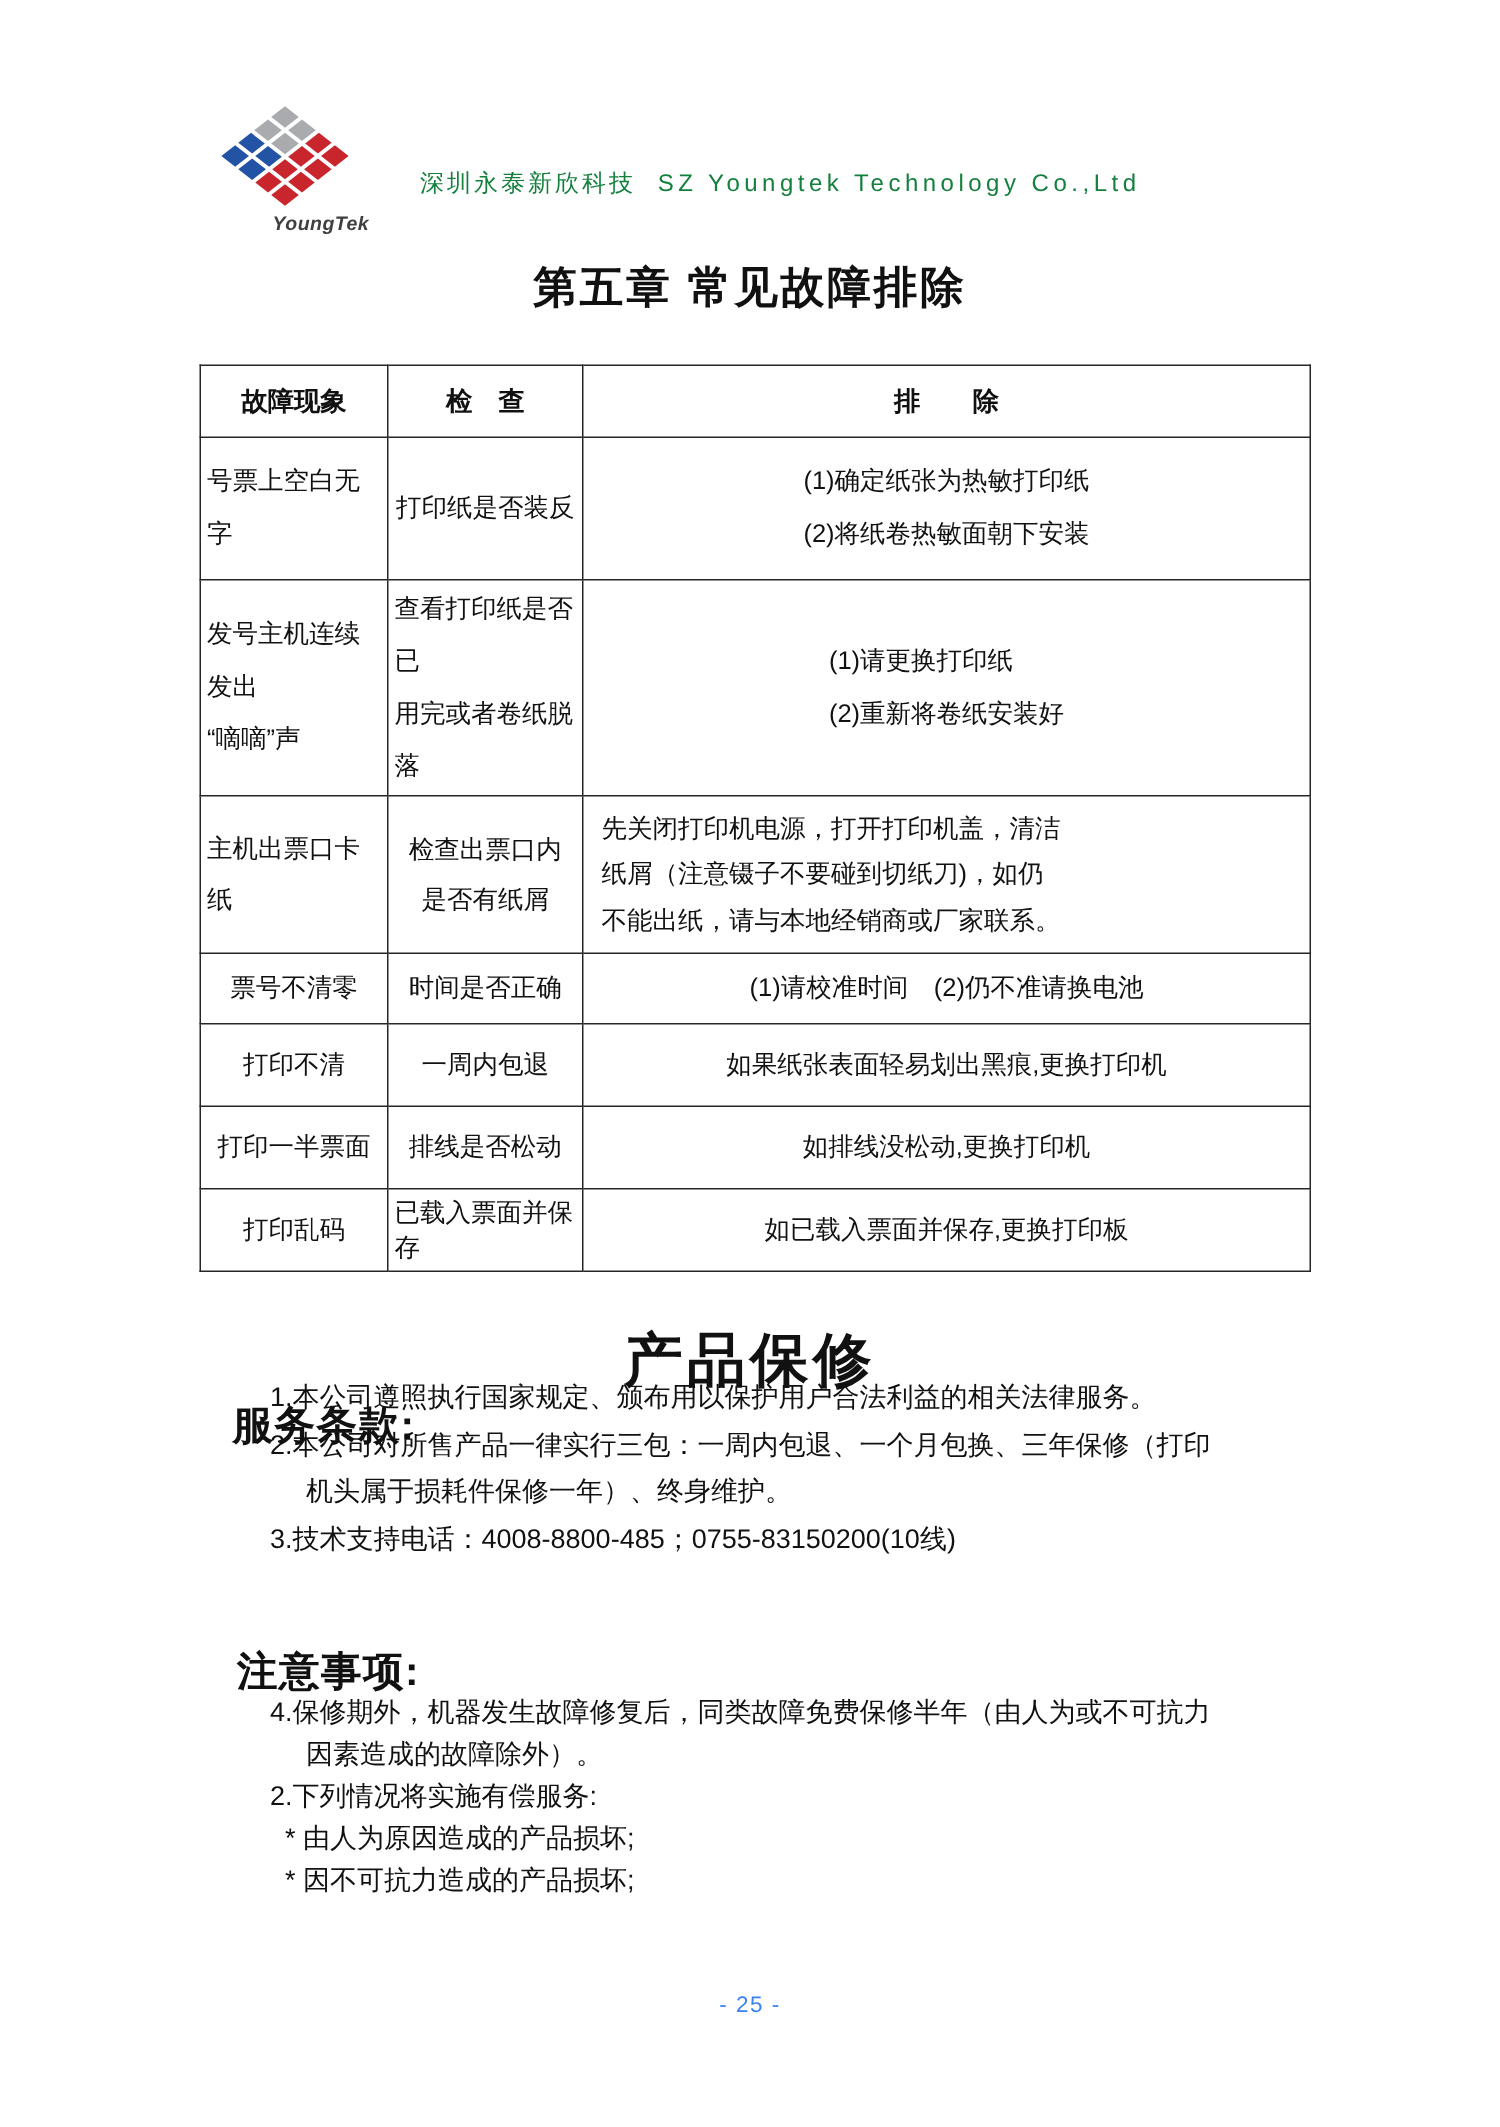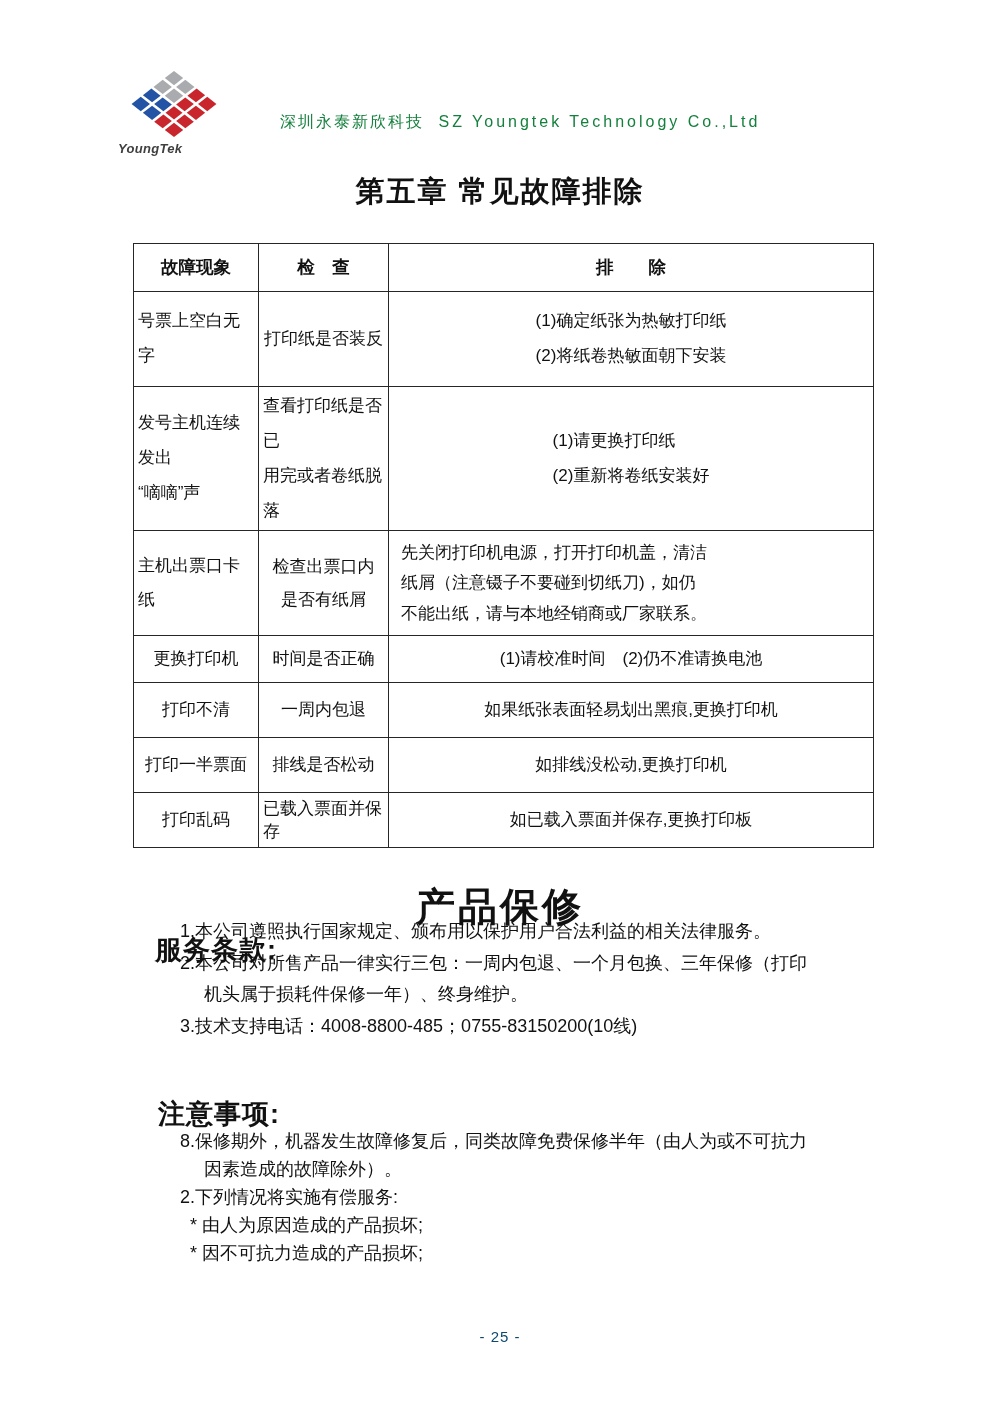--- a/index.html
+++ b/index.html
@@ -4,21 +4,21 @@
 <style>
   html,body { margin:0; padding:0; background:#e8e8e8; }
   .page {
     position:relative; width:1000px; height:1418px; margin:0 auto;
     background:#ffffff; color:#111;
     font-family:"Liberation Sans", sans-serif;
     overflow:hidden;
   }
 
   
-  .logo { position:absolute; left:118px; top:66px; width:112px; text-align:left; }
+  .logo { position:absolute; left:134px; top:66px; width:112px; text-align:right; }
   .diamond-grid {
     width:60px; height:60px; margin:8px auto 0;
     display:grid; grid-template-columns:repeat(4,1fr); grid-template-rows:repeat(4,1fr);
     gap:3px; transform: scaleY(0.78) rotate(45deg);
   }
   .diamond-grid .cell { width:100%; height:100%; }
   .logo-brand {
     margin-top:7px; font-style:italic; font-weight:bold; font-size:13px;
     color:#3f3f3f; letter-spacing:0.3px;
   }
@@ -71,21 +71,21 @@
   .notice-heading  { left:158px; top:1096px; }
   .items-block { position:absolute; width:710px; font-size:18px; }
   .service-items { left:180px; top:916px; line-height:1.75; }
   .notice-items  { left:180px; top:1128px; line-height:1.55; }
   .list-item { white-space:pre-line; padding-left:24px; text-indent:-24px; }
   .list-item.indent-1 { margin-left:10px; }
 
   
   .page-number {
     position:absolute; left:0; top:1328px; width:100%;
-    text-align:center; font-size:15px; letter-spacing:1px; color:#0c4a6e;
+    text-align:center; font-size:15px; letter-spacing:1px; color:#3b82f6;
   }
 </style>
 </head>
 <body>
 
 <div class="page">
 
   <div class="logo">
     <div class="diamond-grid">
         <div class="cell" style="background: rgb(169, 171, 174);"></div>
@@ -146,21 +146,21 @@
           <td><div class="cell-inner">主机出票口卡纸</div></td>
           <td><div class="cell-inner">检查出票口内
 是否有纸屑</div></td>
           <td>
             <div class="cell-inner">先关闭打印机电源，打开打印机盖，清洁
 纸屑（注意镊子不要碰到切纸刀)，如仍
 不能出纸，请与本地经销商或厂家联系。</div>
           </td>
         </tr>
         <tr>
-          <td><div class="cell-inner">更换打印机</div></td>
+          <td><div class="cell-inner">票号不清零</div></td>
           <td><div class="cell-inner">时间是否正确</div></td>
           <td><div class="cell-inner">(1)请校准时间　(2)仍不准请换电池</div></td>
         </tr>
         <tr>
           <td><div class="cell-inner">打印不清</div></td>
           <td><div class="cell-inner">一周内包退</div></td>
           <td><div class="cell-inner">如果纸张表面轻易划出黑痕,更换打印机</div></td>
         </tr>
         <tr>
           <td><div class="cell-inner">打印一半票面</div></td>
@@ -178,21 +178,21 @@
   <div class="warranty-title">产品保修</div>
   <div class="section-heading service-heading">服务条款:</div>
   <div class="items-block service-items">
       <div class="list-item indent-0">1.本公司遵照执行国家规定、颁布用以保护用户合法利益的相关法律服务。</div>
       <div class="list-item indent-0">2.本公司对所售产品一律实行三包：一周内包退、一个月包换、三年保修（打印
 机头属于损耗件保修一年）、终身维护。</div>
       <div class="list-item indent-0">3.技术支持电话：4008-8800-485；0755-83150200(10线)</div>
     </div>
   <div class="section-heading notice-heading">注意事项:</div>
   <div class="items-block notice-items">
-      <div class="list-item indent-0">8.保修期外，机器发生故障修复后，同类故障免费保修半年（由人为或不可抗力
+      <div class="list-item indent-0">4.保修期外，机器发生故障修复后，同类故障免费保修半年（由人为或不可抗力
 因素造成的故障除外）。</div>
       <div class="list-item indent-0">2.下列情况将实施有偿服务:</div>
       <div class="list-item indent-1">* 由人为原因造成的产品损坏;</div>
       <div class="list-item indent-1">* 因不可抗力造成的产品损坏;</div>
     </div>
 
   <div class="page-number">- 25 -</div>
 
 </div>
 

